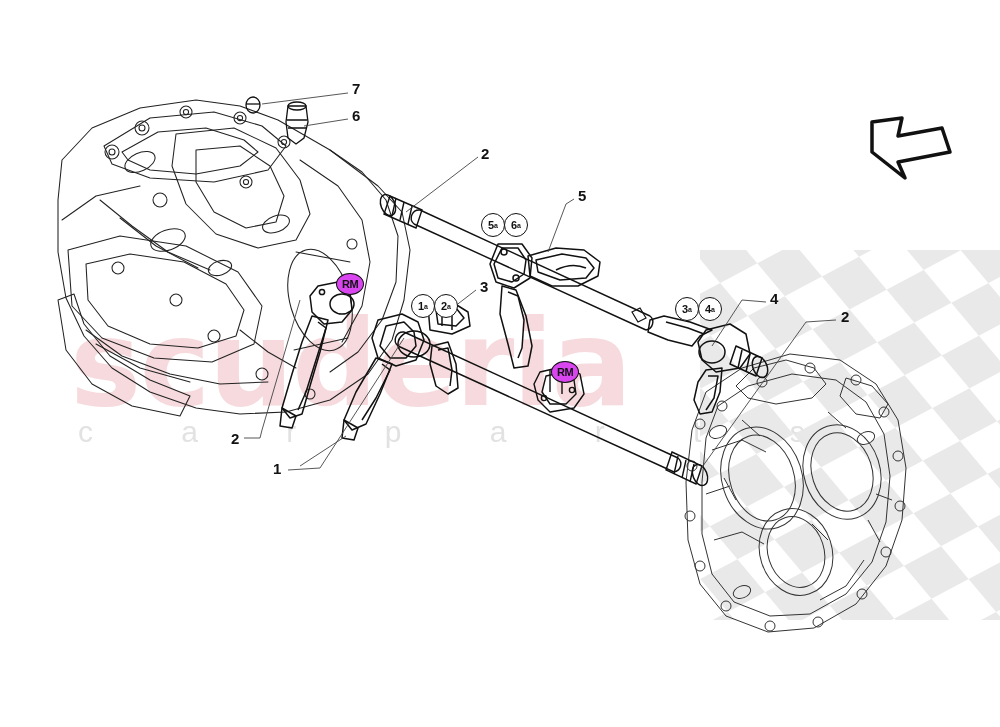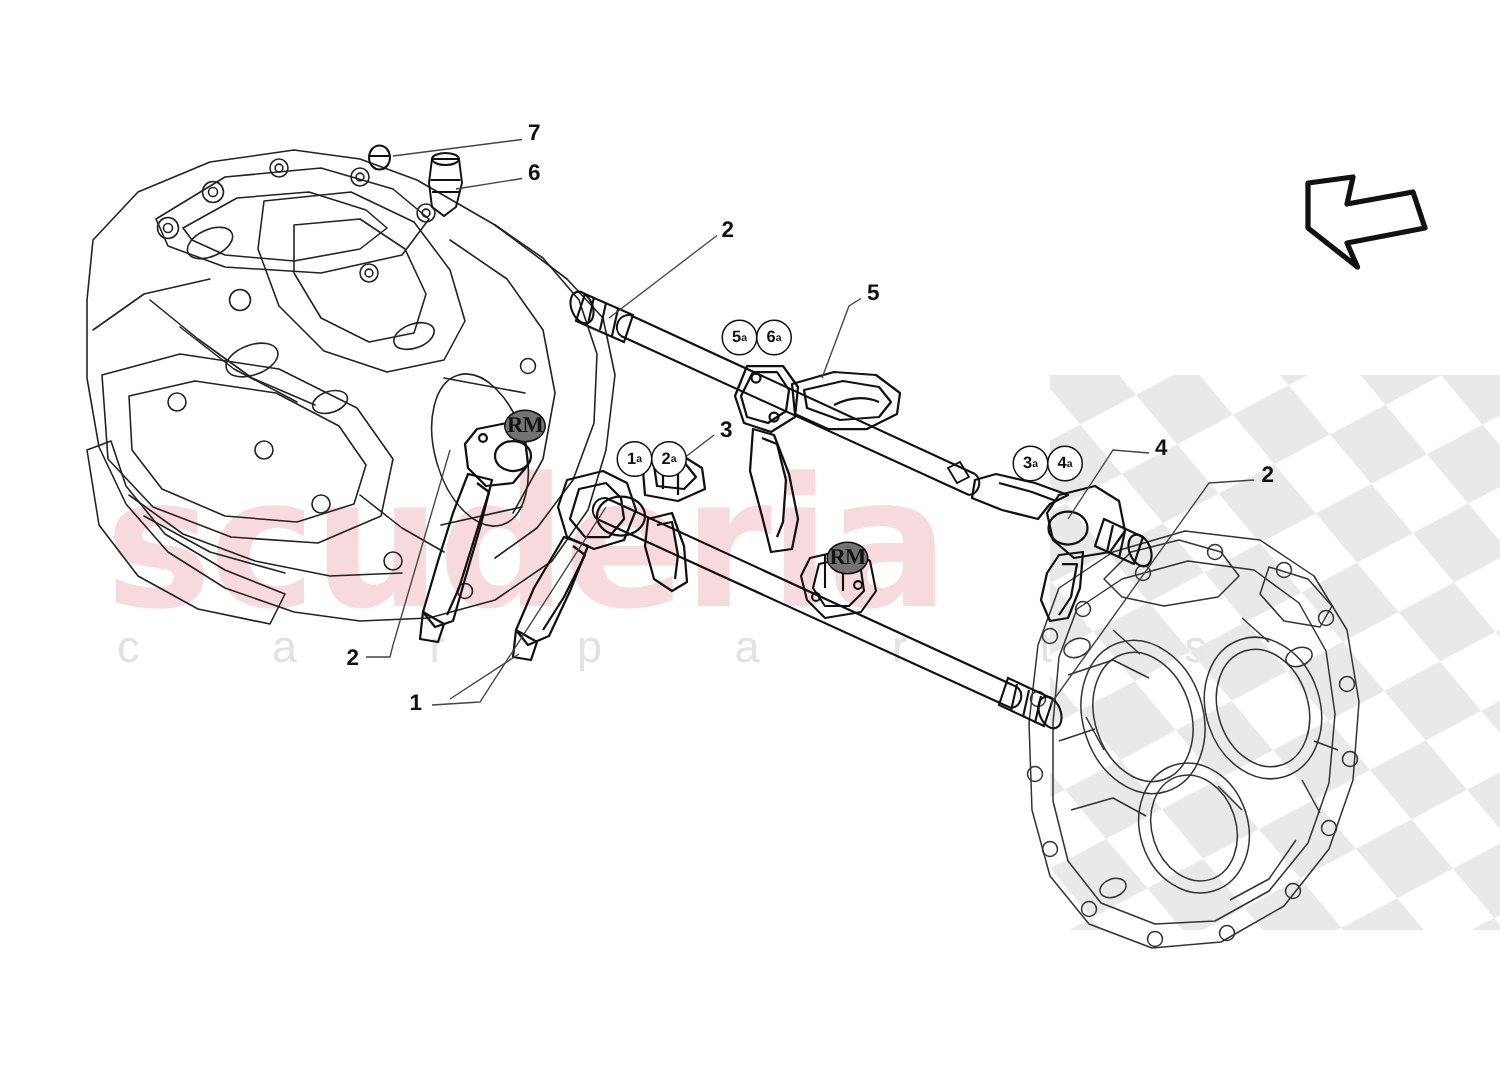--- a/index.html
+++ b/index.html
@@ -65,24 +65,24 @@
   .gearbadge sup {
     font-size: 7px;
     line-height: 1;
     vertical-align: super;
   }
   .rmbadge {
     position: absolute;
     width: 26px; height: 20px;
     border: 1.6px solid #111;
     border-radius: 50%;
-    background: #737373;
-    font-family: Liberation Serif, serif;
+    background: #d946ef;
+    font-family: Liberation Sans, sans-serif;
     font-weight: bold;
-    font-size: 15px;
+    font-size: 11px;
     color: #111;
     display: flex;
     align-items: center;
     justify-content: center;
     letter-spacing: -0.5px;
   }
 </style>
 </head>
 <body>
 

